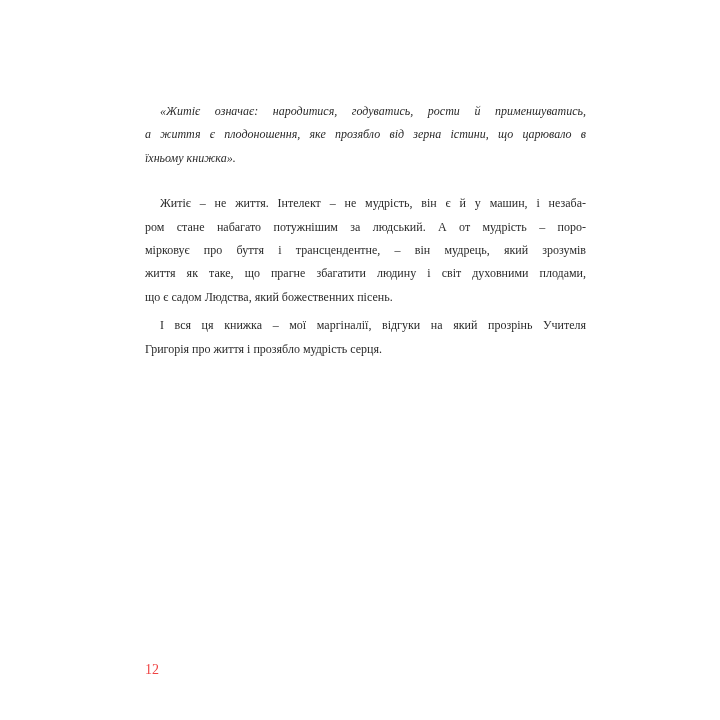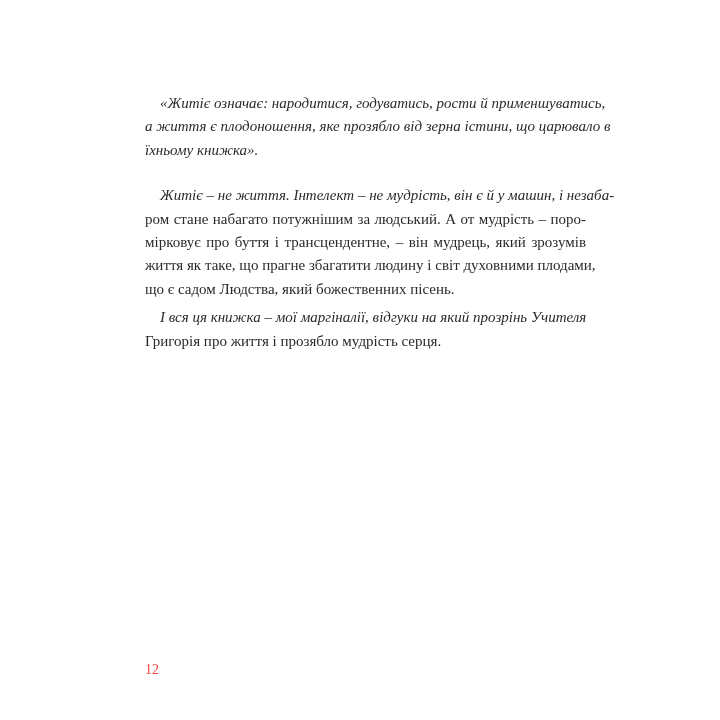--- a/index.html
+++ b/index.html
@@ -17,38 +17,37 @@
     }
     .page {
       position: absolute;
       left: 0; top: 0;
       width: 720px; height: 720px;
       background: #ffffff;
     }
     .text-block {
       position: absolute;
       left: 145px;
-      top: 92px;
+      top: 100px;
       width: 441px;
-      font-size: 15px;
+      font-size: 12px;
       line-height: 23.4px;
     }
     .line {
       display: block;
       white-space: nowrap;
       text-align: justify;
       text-align-last: justify;
       height: 23.4px;
     }
     .line.last {
       text-align-last: left;
     }
     .indent {
       padding-left: 15px;
-      font-style: italic;
     }
     .quote .line {
       font-style: italic;
     }
     .quote {
       margin-bottom: 22px;
     }
     .body-para {
       margin-bottom: 5px;
     }

